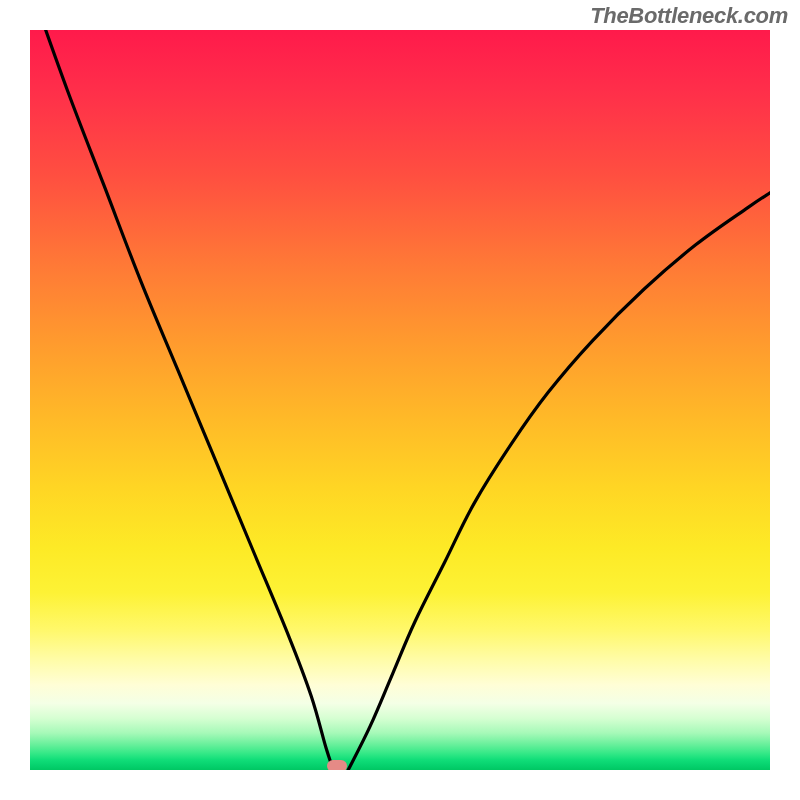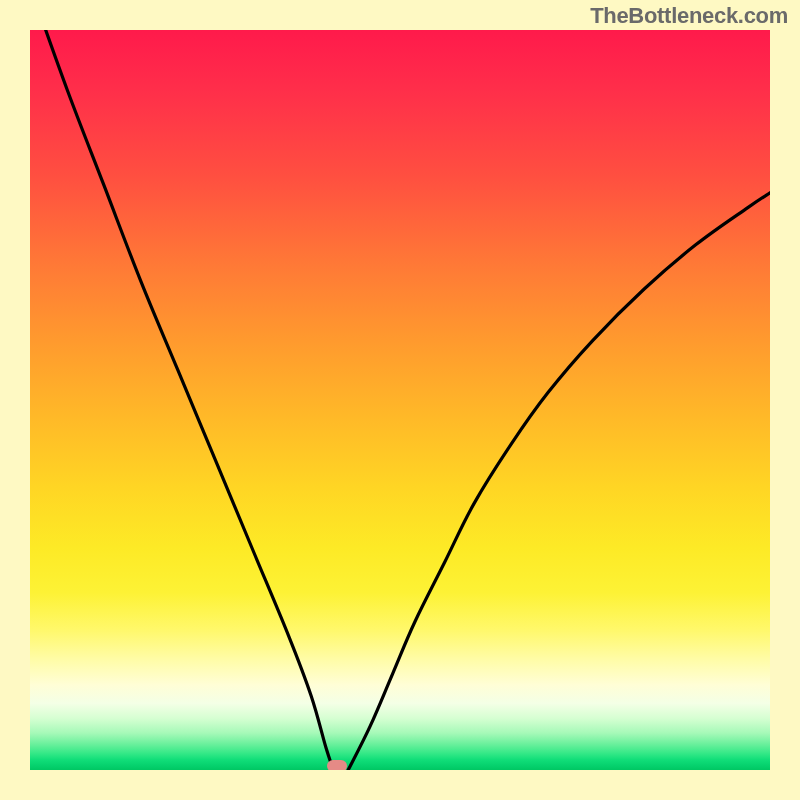--- a/index.html
+++ b/index.html
@@ -8,21 +8,22 @@
     width: 800px;
     height: 800px;
     background: #000;
     font-family: Arial, Helvetica, sans-serif;
     overflow: hidden;
   }
   .frame {
     position: relative;
     width: 800px;
     height: 800px;
-    background: #fef9c3;
+    background: #ffffff;
+    font-style: italic;
   }
   .watermark {
     position: absolute;
     top: 3px;
     right: 12px;
     color: #6a6a6a;
     font-size: 22px;
     font-weight: 600;
     letter-spacing: -0.3px;
     z-index: 20;

